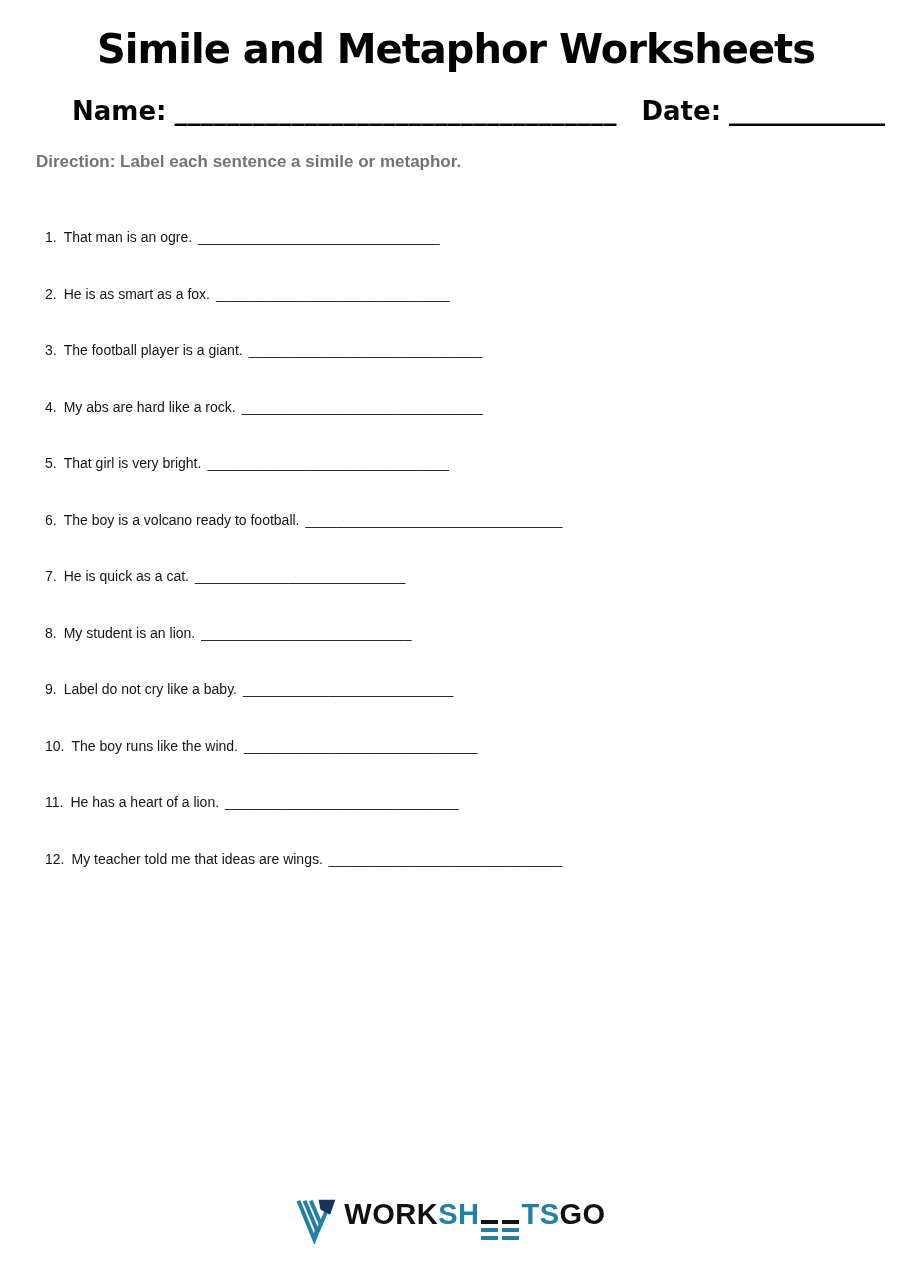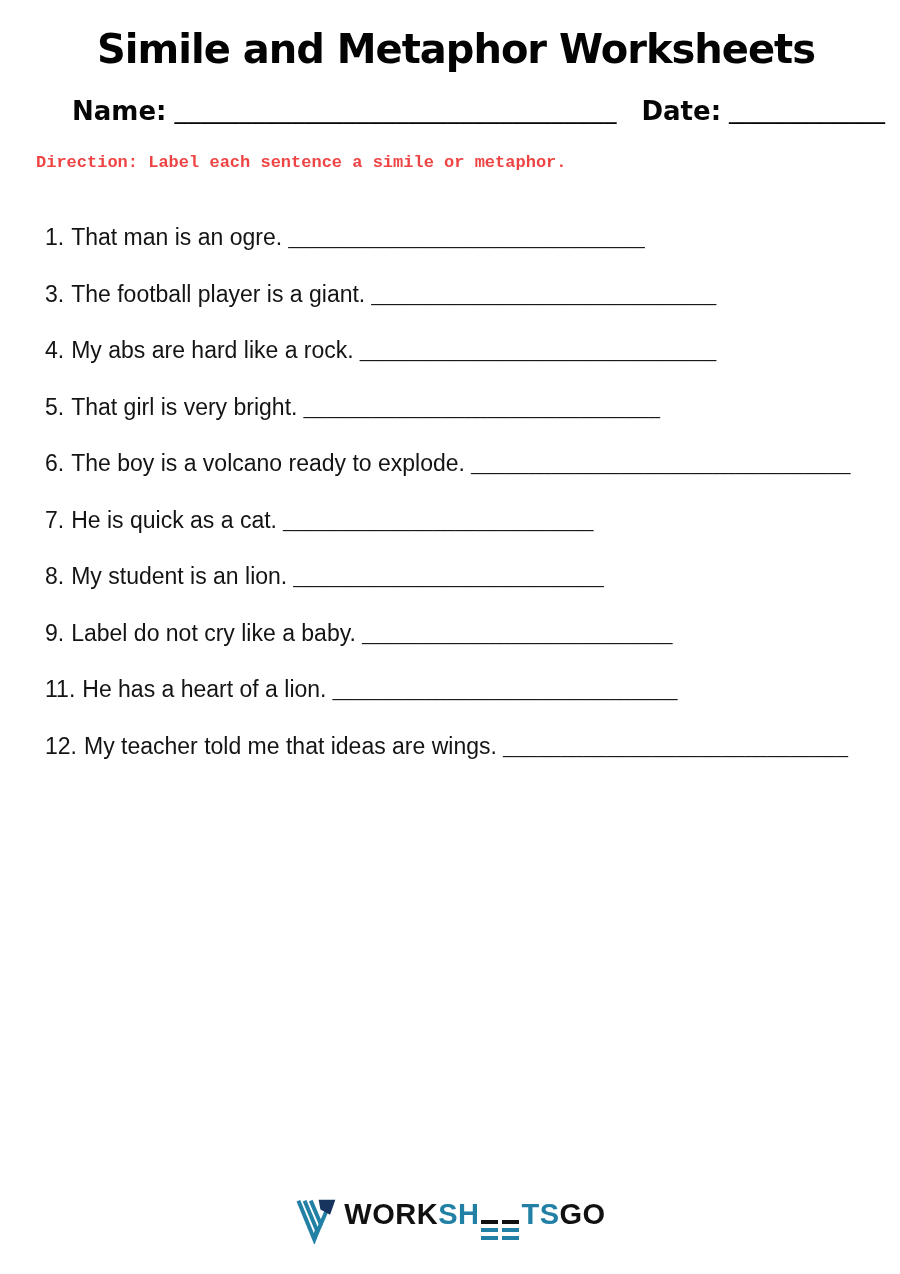--- a/index.html
+++ b/index.html
@@ -42,38 +42,37 @@
     font-size: 26px;
     color: #060606;
     white-space: nowrap;
   }
   .name-date-row .lbl { margin-right: 8px; margin-left: 36px; }
   .name-date-row .date-lbl { margin-left: 25px; }
   .blank {
     font-weight: bold;
     letter-spacing: 0;
     color: #060606;
-    font-family: Liberation Serif, serif;
   }
   
   .direction {
     margin: 26px 36px 0 36px;
-    font-family: Liberation Mono, monospace;
+    font-family: Liberation Sans, sans-serif;
     font-weight: bold;
     font-size: 17px;
-    color: #ef4444;
+    color: #737373;
   }
   
   .items {
     list-style: none;
     margin-top: 52px;
     padding-left: 45px;
   }
   .item {
-    font-size: 23px;
+    font-size: 14px;
     line-height: 27px;
     margin-bottom: 29.5px;
     white-space: nowrap;
     color: #141414;
   }
   .item-number { margin-right: 7px; }
   .item-blank { margin-left: 6px; font-weight: normal; color: #1a1a1a; }
   
   .brand-footer {
     position: absolute;
@@ -122,35 +121,37 @@
 
   <div class="name-date-row">
     <span class="lbl">Name:</span><span class="blank">__________________________________</span><span class="lbl date-lbl">Date:</span><span class="blank">____________</span>
   </div>
 
   <p class="direction">Direction: Label each sentence a simile or metaphor.</p>
 
   <ol class="items">
     <li class="item"><span class="item-number">1.</span><span class="item-text">That man is an ogre.</span><span class="blank item-blank">_______________________________</span></li>
 
+    <li class="item"><span class="item-number">2.</span><span class="item-text">He is as smart as a fox.</span><span class="blank item-blank">______________________________</span></li>
 
     <li class="item"><span class="item-number">3.</span><span class="item-text">The football player is a giant.</span><span class="blank item-blank">______________________________</span></li>
 
     <li class="item"><span class="item-number">4.</span><span class="item-text">My abs are hard like a rock.</span><span class="blank item-blank">_______________________________</span></li>
 
     <li class="item"><span class="item-number">5.</span><span class="item-text">That girl is very bright.</span><span class="blank item-blank">_______________________________</span></li>
 
-    <li class="item"><span class="item-number">6.</span><span class="item-text">The boy is a volcano ready to explode.</span><span class="blank item-blank">_________________________________</span></li>
+    <li class="item"><span class="item-number">6.</span><span class="item-text">The boy is a volcano ready to football.</span><span class="blank item-blank">_________________________________</span></li>
 
     <li class="item"><span class="item-number">7.</span><span class="item-text">He is quick as a cat.</span><span class="blank item-blank">___________________________</span></li>
 
     <li class="item"><span class="item-number">8.</span><span class="item-text">My student is an lion.</span><span class="blank item-blank">___________________________</span></li>
 
     <li class="item"><span class="item-number">9.</span><span class="item-text">Label do not cry like a baby.</span><span class="blank item-blank">___________________________</span></li>
 
+    <li class="item"><span class="item-number">10.</span><span class="item-text">The boy runs like the wind.</span><span class="blank item-blank">______________________________</span></li>
 
     <li class="item"><span class="item-number">11.</span><span class="item-text">He has a heart of a lion.</span><span class="blank item-blank">______________________________</span></li>
 
     <li class="item"><span class="item-number">12.</span><span class="item-text">My teacher told me that ideas are wings.</span><span class="blank item-blank">______________________________</span></li>
 
   </ol>
 
   <footer class="brand-footer">
     <svg class="logo-w" width="44" height="48" viewBox="0 0 50 54" aria-hidden="true">
       <g stroke="#2280a5" stroke-width="4.5" fill="none" stroke-linecap="butt">

